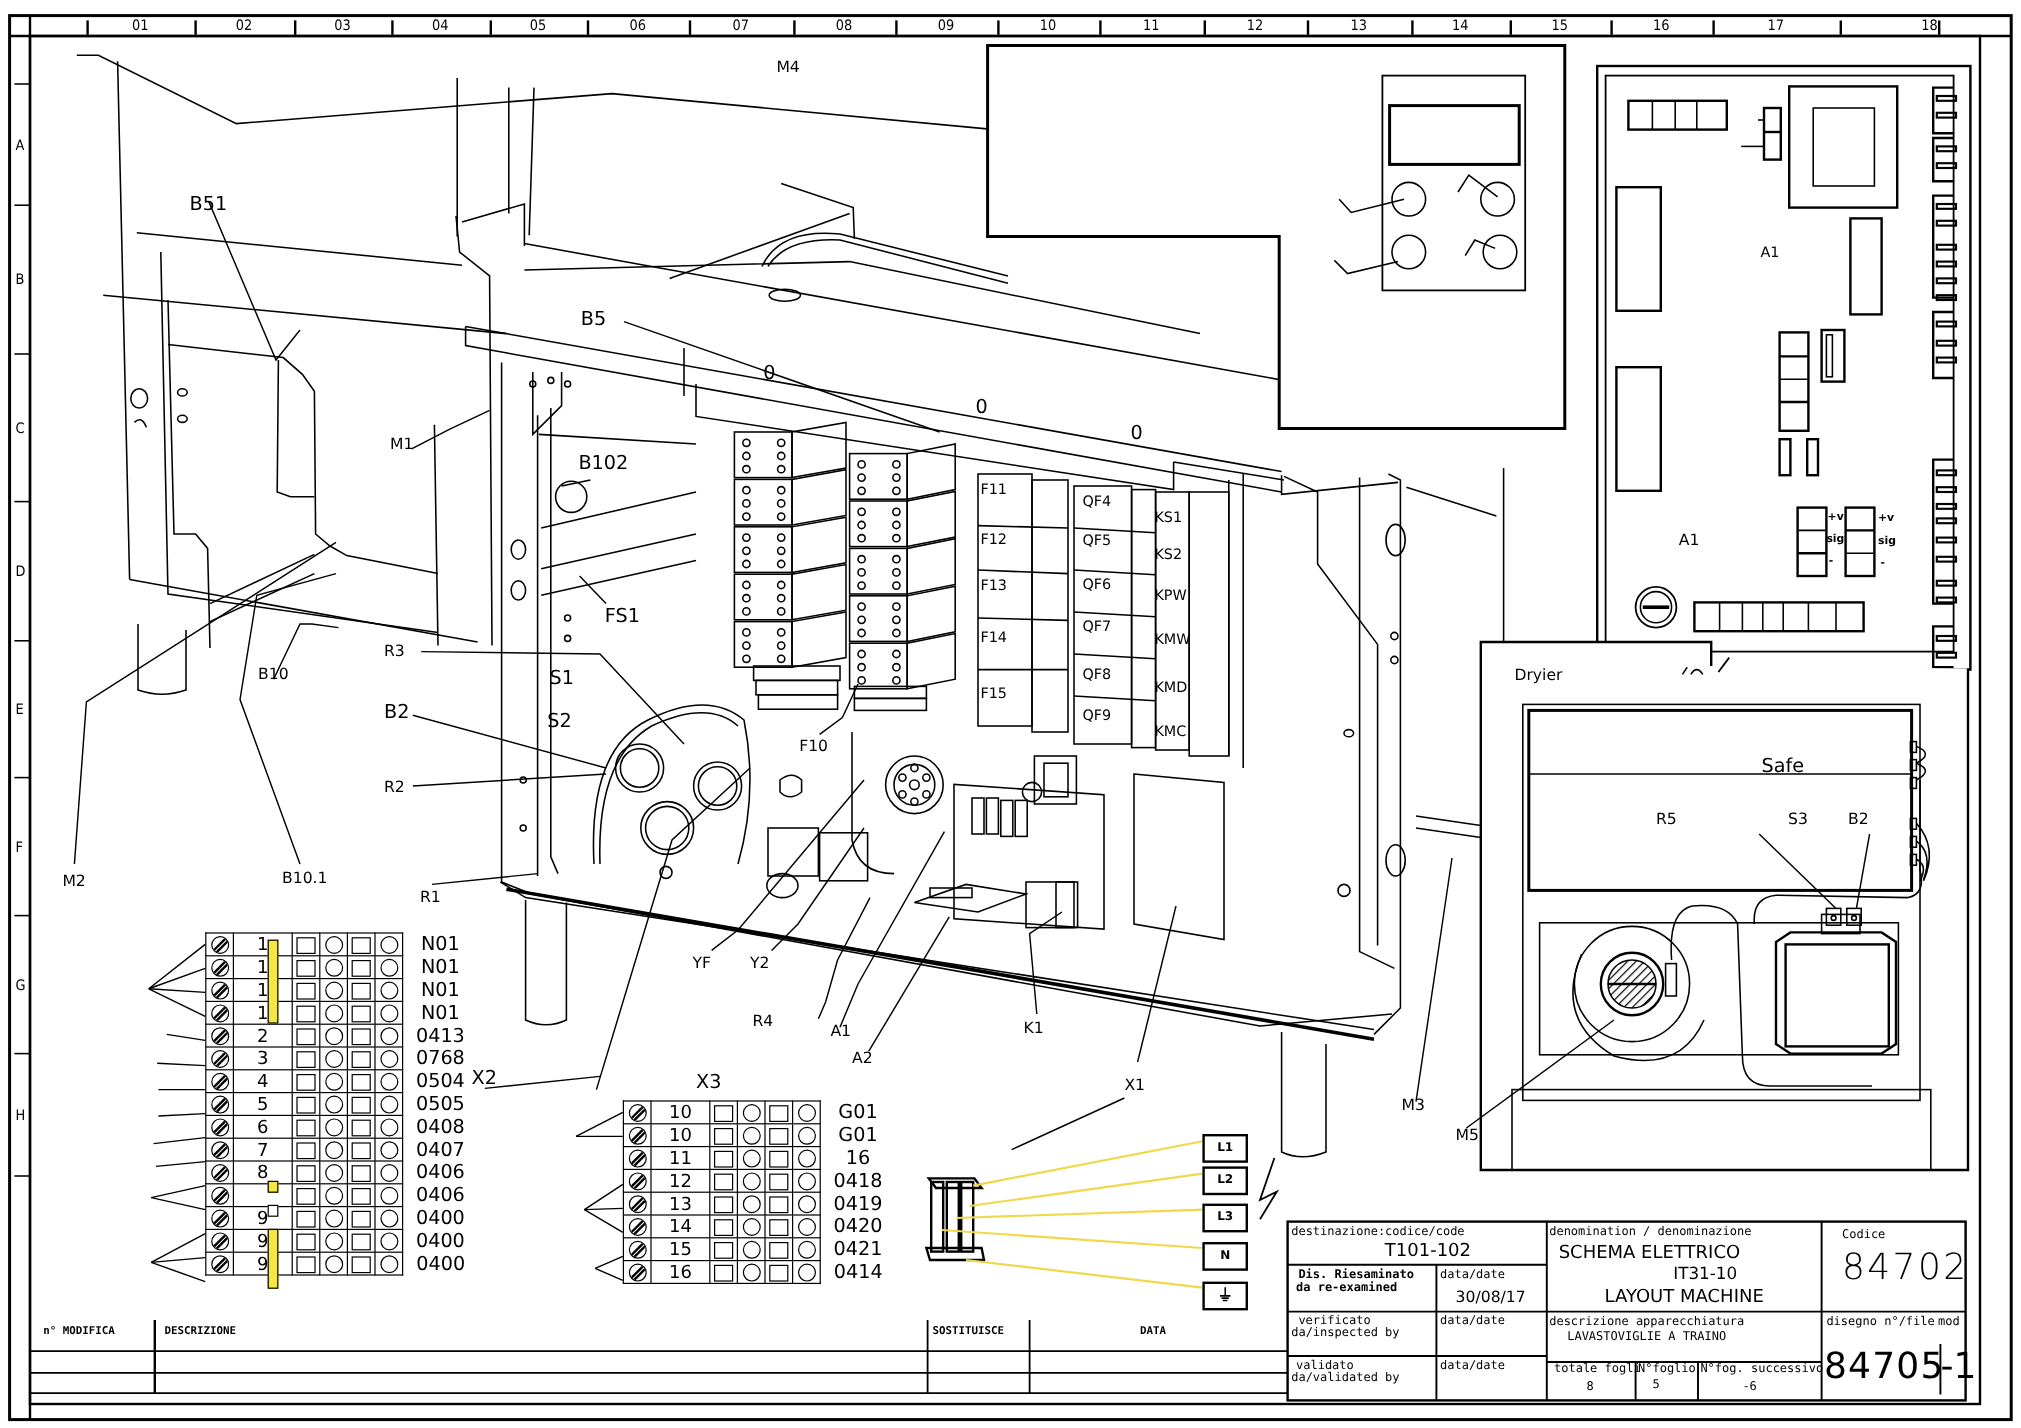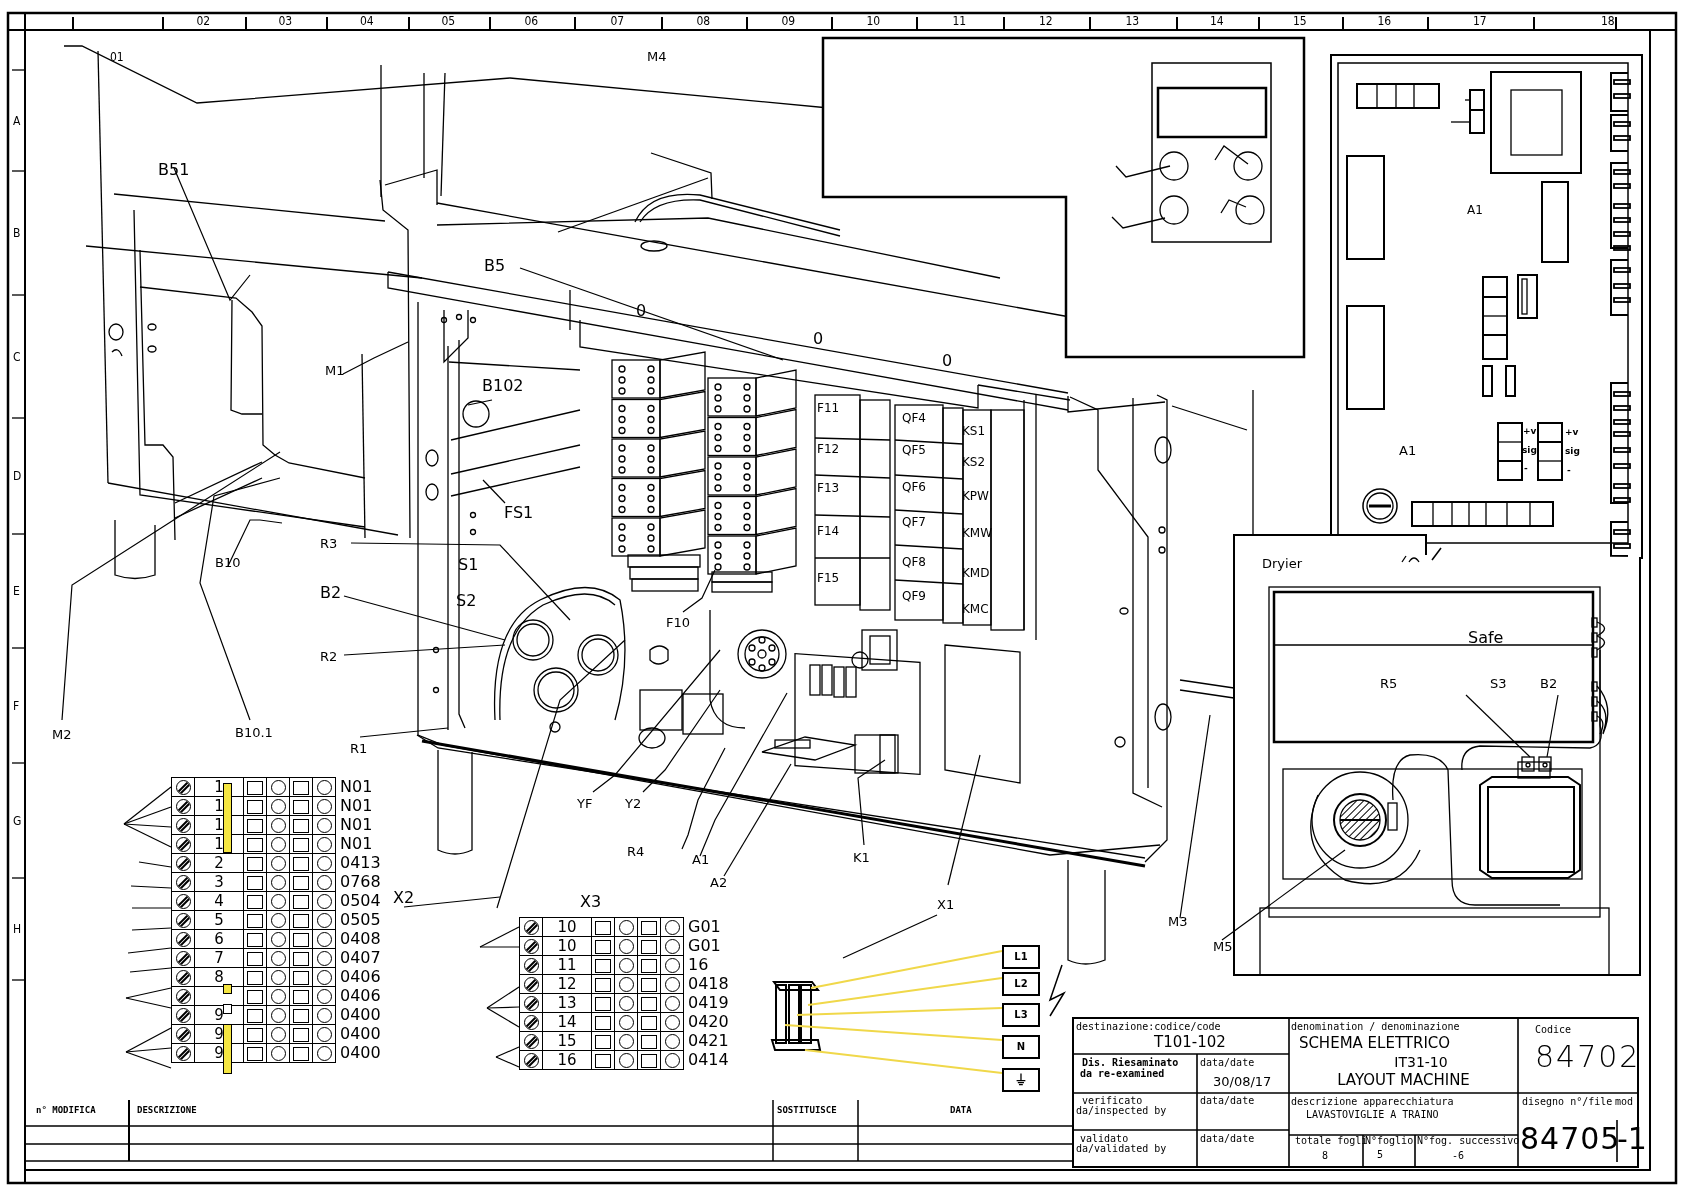--- a/index.html
+++ b/index.html
@@ -9,21 +9,21 @@
   .lbl.big{font-size:16px;}
   .ruler{position:absolute;font-family:"DejaVu Sans Condensed","DejaVu Sans",sans-serif;font-size:12px;}
   .tb{position:absolute;font-family:"DejaVu Sans Mono",monospace;font-size:10px;line-height:1.1;white-space:nowrap;}
   .tbv{position:absolute;font-family:"DejaVu Sans",sans-serif;white-space:nowrap;line-height:1;}
   .term{position:absolute;border-collapse:collapse;font-family:"DejaVu Sans",sans-serif;}
   .term td{border:1.5px solid #000;height:18px;padding:0;text-align:center;font-size:15px;line-height:18px;}
   .term td.screw{width:22px;}
   .term td.num{width:48px;position:relative;}
   .term td.sq{width:22px;}
   .term td.ci{width:22px;}
-  .term td.code{border:none;text-align:left;padding-left:4px;width:54px;font-size:16px;}
+  .term td.code{border:none;text-align:center;padding-left:4px;width:54px;font-size:16px;}
   .sqbox{display:inline-block;width:14px;height:12px;border:1.8px solid #000;vertical-align:middle;}
   .cibox{display:inline-block;width:13px;height:13px;border:1.5px solid #000;border-radius:50%;vertical-align:middle;}
   .screwico{display:inline-block;width:13px;height:13px;border:1.5px solid #000;border-radius:50%;vertical-align:middle;position:relative;overflow:hidden;}
   .screwico:before,.screwico:after{content:"";position:absolute;left:-2px;width:18px;height:1.6px;background:#000;transform:rotate(-45deg);}
   .screwico:before{top:4px;}
   .screwico:after{top:8px;}
   .bridge{position:absolute;width:7px;background:#f5e642;border:1.5px solid #000;}
   .bridge.empty{background:#fff;}
   .pwr{position:absolute;width:34px;height:20px;border:2px solid #000;background:#fff;font-family:"DejaVu Sans",sans-serif;font-size:10px;font-weight:bold;text-align:center;line-height:20px;}
 </style>
@@ -531,21 +531,21 @@
     <line x1="25" y1="1126" x2="1073" y2="1126"></line>
     <line x1="25" y1="1144" x2="1073" y2="1144"></line>
     <line x1="25" y1="1161" x2="1073" y2="1161"></line>
     <line x1="129" y1="1100" x2="129" y2="1161" stroke-width="2"></line>
     <line x1="773" y1="1100" x2="773" y2="1161"></line>
     <line x1="858" y1="1100" x2="858" y2="1161"></line>
   </g>
 </svg>
 
 <div id="colLabels">
-    <div class="ruler" style="left: 110px; top: 14px; margin-top: 36px;">01</div>
+    <div class="ruler" style="left: 110px; top: 14px;">01</div>
     <div class="ruler" style="left: 196.5px; top: 14px;">02</div>
     <div class="ruler" style="left: 278.5px; top: 14px;">03</div>
     <div class="ruler" style="left: 360px; top: 14px;">04</div>
     <div class="ruler" style="left: 441.5px; top: 14px;">05</div>
     <div class="ruler" style="left: 524.5px; top: 14px;">06</div>
     <div class="ruler" style="left: 610.5px; top: 14px;">07</div>
     <div class="ruler" style="left: 696.5px; top: 14px;">08</div>
     <div class="ruler" style="left: 781.5px; top: 14px;">09</div>
     <div class="ruler" style="left: 866.5px; top: 14px;">10</div>
     <div class="ruler" style="left: 952.5px; top: 14px;">11</div>

